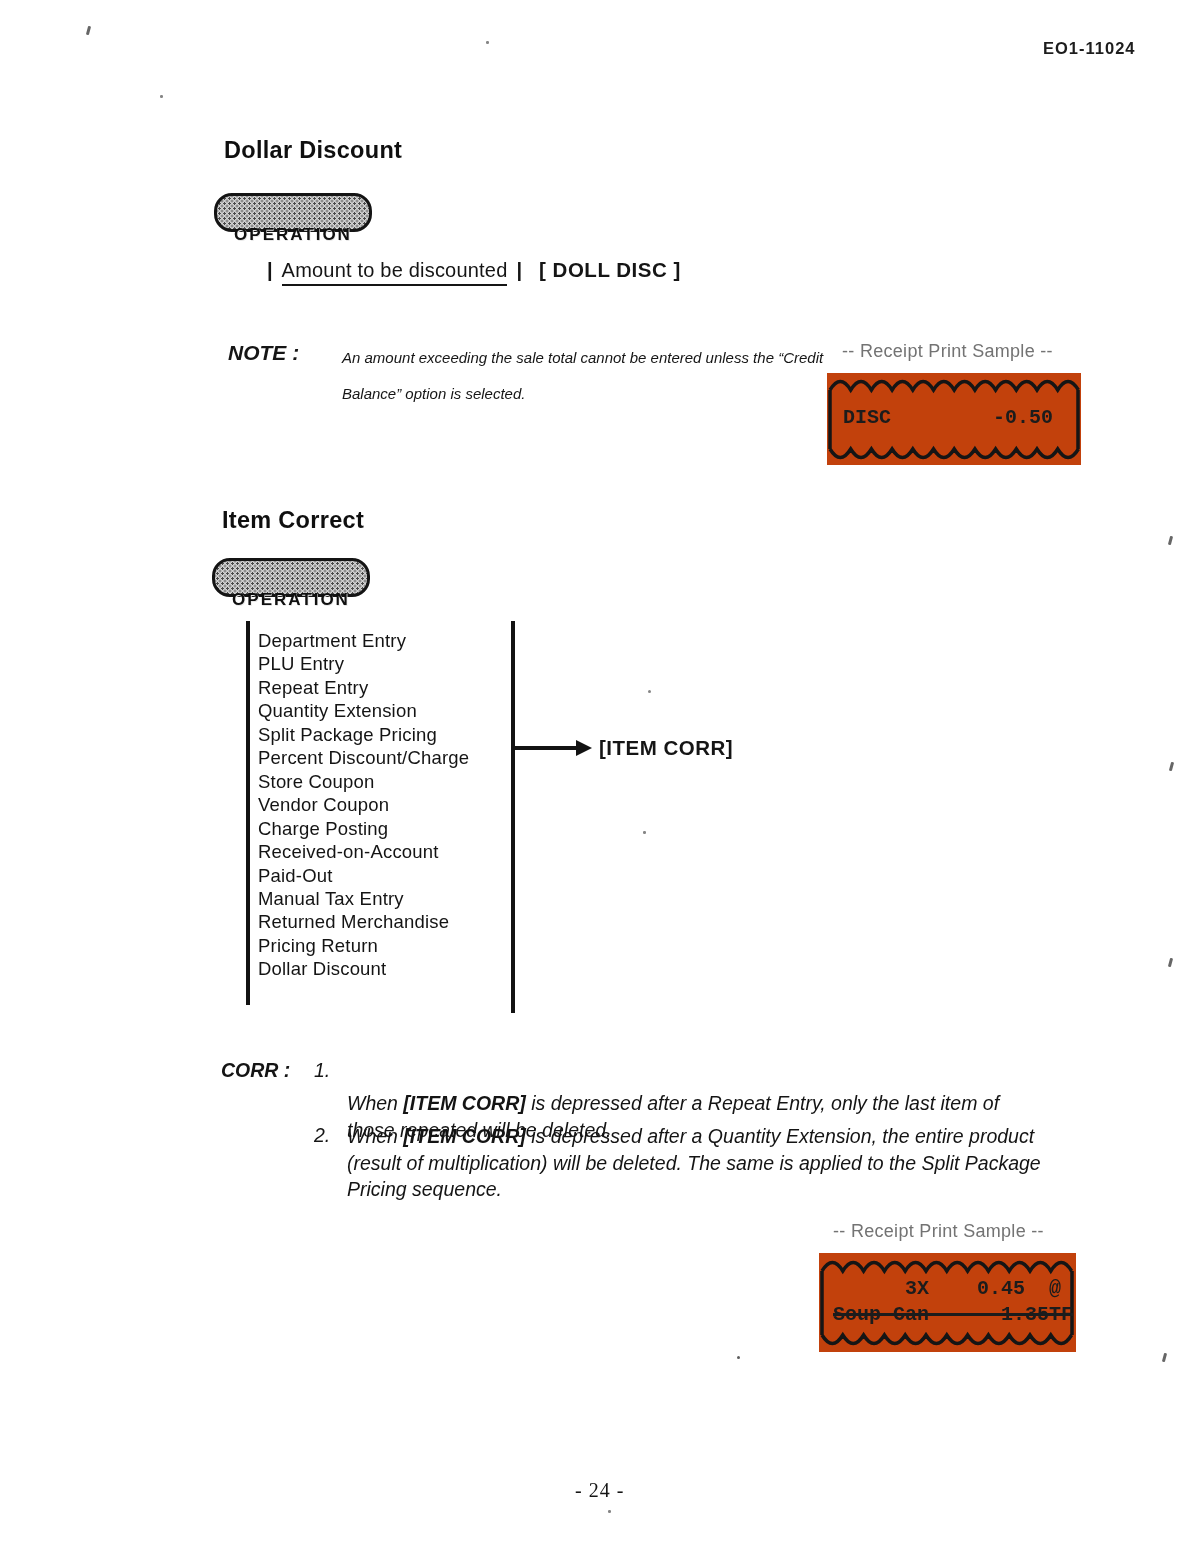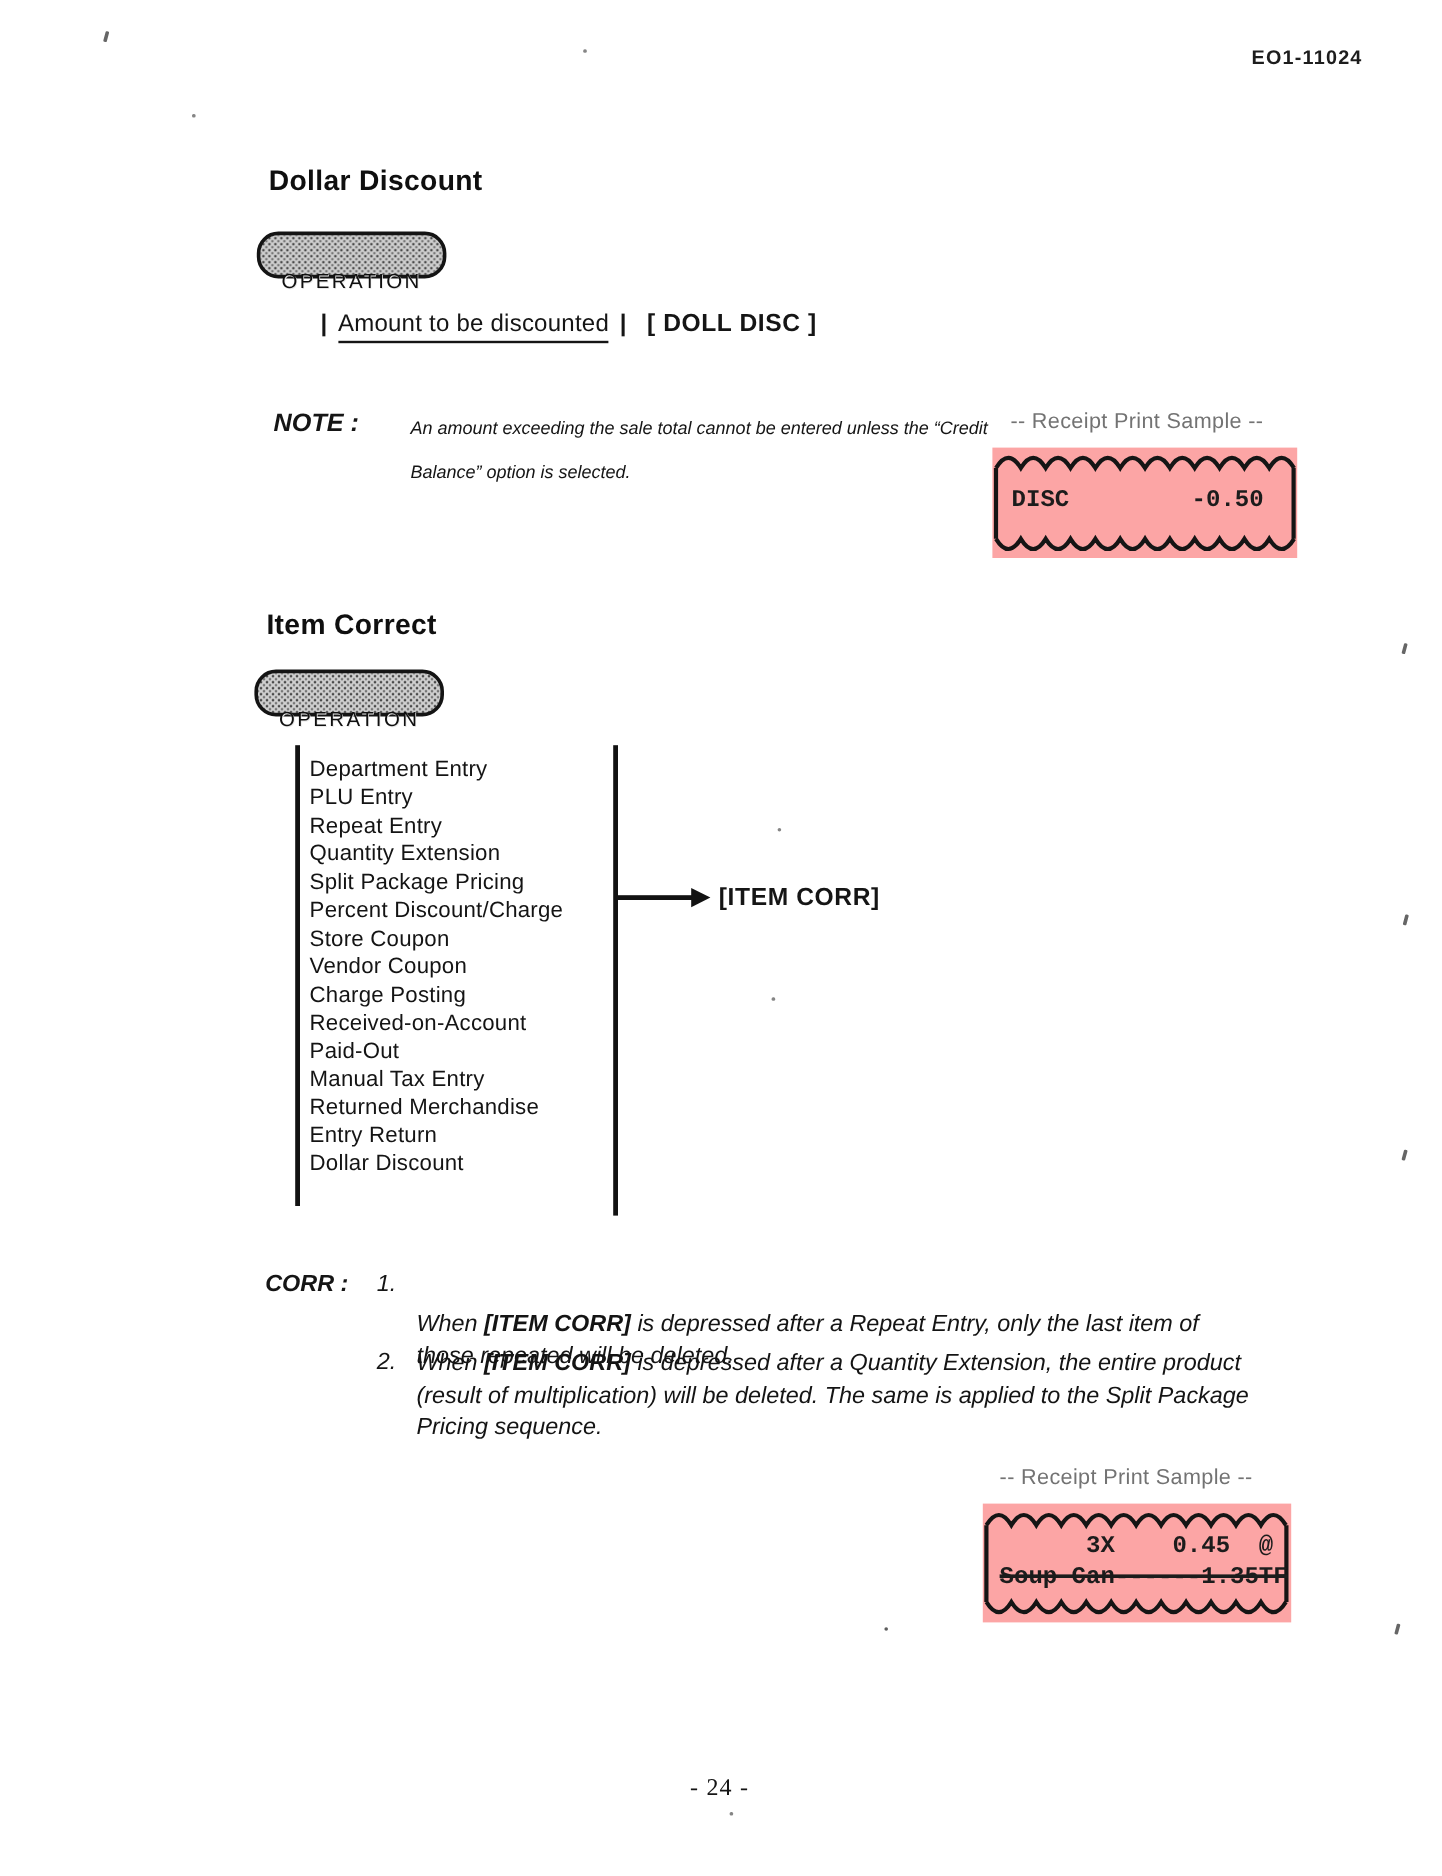--- a/index.html
+++ b/index.html
@@ -27,21 +27,21 @@
     border:3px solid #141414;border-radius:18px;
     background-color:#d2d2d2;
     background-image:
       radial-gradient(circle,#4a4a4a 1px,rgba(0,0,0,0) 1.4px),
       radial-gradient(circle,#777 1px,rgba(0,0,0,0) 1.4px);
     background-size:5px 5px,5px 5px;
     background-position:0 0,2.5px 2.5px;
     display:flex;align-items:center;justify-content:center;
   }
   .op-badge span{
-    font-size:17px;font-weight:400;letter-spacing:2px;color:#101010;
+    font-size:17px;font-weight:700;letter-spacing:2px;color:#101010;
     text-shadow:0.6px 0.6px 0 #e8e8e8;
     margin-top:45px;
   }
   .badge-1{left:214px;top:193px;}
   .badge-2{left:212px;top:558px;}
 
   
   .seq{left:264px;top:258px;display:flex;align-items:baseline;font-size:20px;}
   .seq .bar{font-weight:700;font-size:20px;padding:0 3px;}
   .seq .operand{
@@ -51,21 +51,21 @@
   .seq .key{font-weight:700;font-size:20.5px;margin-left:14px;letter-spacing:0.5px;}
 
   
   .note-label{left:228px;top:341px;font-size:21px;font-weight:700;font-style:italic;}
   .note-text{left:318px;top:340px;width:496px;font-size:15px;font-style:italic;line-height:36px;margin-left:24px;}
 
   
   .receipt-caption{font-size:18px;color:#737373;letter-spacing:0.3px;}
   .r1-caption{left:842px;top:341px;}
   .r2-caption{left:833px;top:1221px;}
-  .receipt{background:#fca5a5;}
+  .receipt{background:#c2410c;}
   .receipt-1{left:827px;top:373px;width:254px;height:92px;}
   .receipt-2{left:819px;top:1253px;width:257px;height:99px;}
   .receipt svg{position:absolute;left:0;top:0;}
   .receipt .rtext{
     position:absolute;
     font-family:"Liberation Mono","DejaVu Sans Mono",monospace;
     font-weight:700;font-size:20px;color:#1c1c1c;letter-spacing:0px;
   }
   .r1-line{top:33px;left:16px;right:28px;display:flex;justify-content:space-between;}
   .r2-l1{top:24px;left:14px;white-space:pre;}
@@ -149,21 +149,21 @@
   <div>Quantity Extension</div>
   <div>Split Package Pricing</div>
   <div>Percent Discount/Charge</div>
   <div>Store Coupon</div>
   <div>Vendor Coupon</div>
   <div>Charge Posting</div>
   <div>Received-on-Account</div>
   <div>Paid-Out</div>
   <div>Manual Tax Entry</div>
   <div>Returned Merchandise</div>
-  <div>Entry Return</div>
+  <div>Pricing Return</div>
   <div>Dollar Discount</div>
 </div>
 
 <div class="abs arrow-line"></div>
 <div class="abs arrow-head"></div>
 <div class="abs item-corr">[ITEM CORR]</div>
 
 <div class="abs notes-label">CORR :</div>
 
 <div class="abs note-num n1-num">1.</div>

